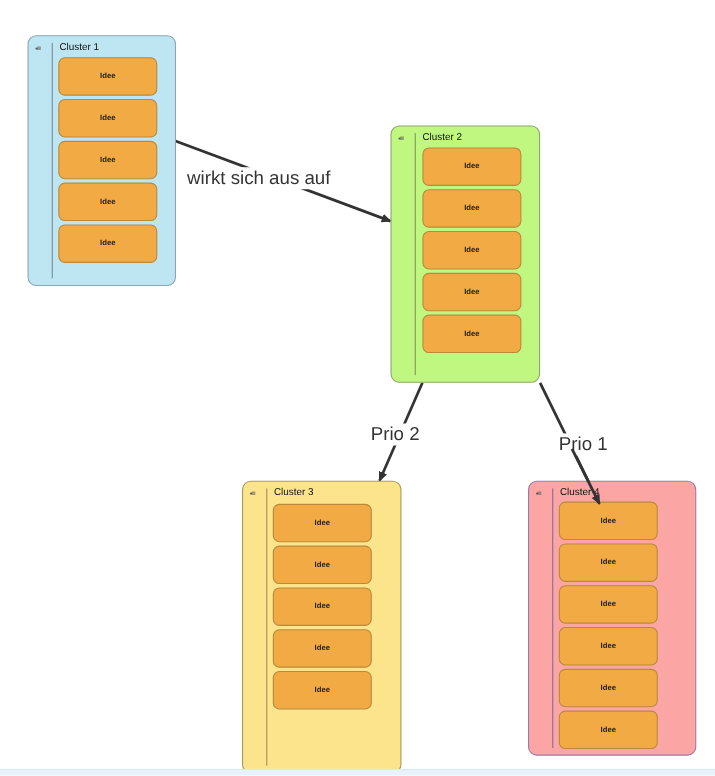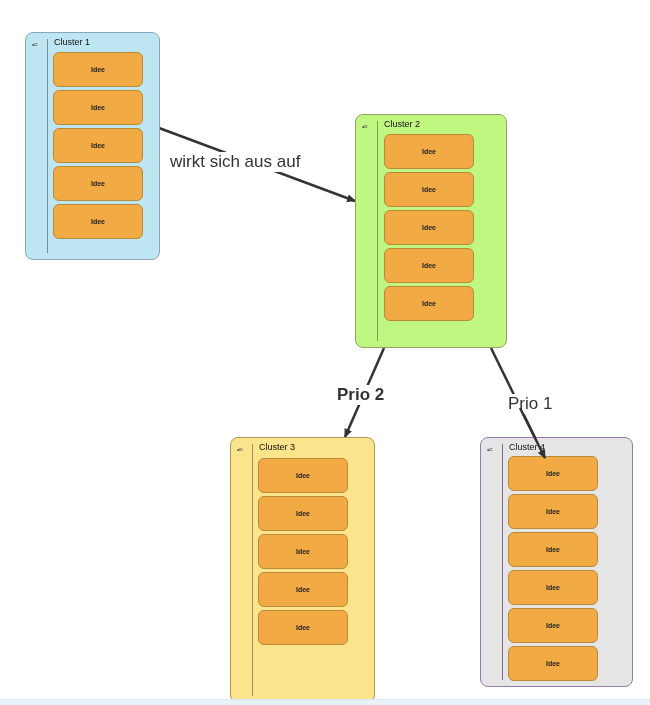--- a/index.html
+++ b/index.html
@@ -3,46 +3,46 @@
 <meta charset="utf-8">
 <style>
   html, body { margin:0; padding:0; }
   body { width:650px; height:705px; position:relative; background:#ffffff; overflow:hidden; font-family:"Liberation Sans", sans-serif; }
   .cluster { position:absolute; border-radius:8px; border:1px solid #8a9aa6; box-sizing:border-box; }
   .cluster .handle { position:absolute; left:6px; top:8px; font-size:7px; color:#555; line-height:7px; letter-spacing:-1px; }
   .cluster .divider { position:absolute; left:21px; top:6px; bottom:6px; width:1px; background:#7a8c95; }
   .cluster .title { position:absolute; left:28px; top:4px; font-size:9px; color:#111; }
   .card { position:absolute; width:90px; height:35px; background:#f2aa45; border:1px solid #b98a3a; border-radius:6px; box-sizing:border-box; display:flex; align-items:center; justify-content:center; font-size:7px; font-weight:bold; color:#222; }
   #c1 { left:25px; top:32px; width:135px; height:228px; background:#bde6f2; border-color:#8aa7b5; }
-  #c2 { left:355px; top:114px; width:152px; height:234px; background:#bff780; border-color:#8fa46a; }
+  #c2 { left:355px; top:114px; width:136px; height:234px; background:#bff780; border-color:#8fa46a; }
   #c2 .divider { background:#7d9c55; }
-  #c3 { left:230px; top:437px; width:145px; height:266px; background:#fbe48b; border-color:#aa9a5a; }
+  #c3 { left:220px; top:437px; width:145px; height:266px; background:#fbe48b; border-color:#aa9a5a; }
   #c3 .divider { background:#a2925a; }
-  #c4 { left:480px; top:437px; width:153px; height:250px; background:#e5e5e5; border-color:#9a7aaa; }
+  #c4 { left:480px; top:437px; width:153px; height:250px; background:#fca5a5; border-color:#9a7aaa; }
   #c4 .divider { background:#8a6a9a; }
   #edges { position:absolute; left:0; top:0; }
   .edge-label { position:absolute; font-size:17px; color:#333; background:#fff; padding:0 2px; line-height:20px; }
   #bottom-band { position:absolute; left:0; top:699px; width:650px; height:6px; background:#e8f2fb; border-top:1px solid #dce9f5; }
 </style>
 </head>
 <body>
 
 <svg id="edges" width="650" height="705">
   <defs>
     <marker id="arrow" markerWidth="10" markerHeight="10" refX="8" refY="4" orient="auto" markerUnits="userSpaceOnUse">
       <path d="M0,0 L9,4 L0,8 z" fill="#333"></path>
     </marker>
   </defs>
   <line x1="143" y1="122" x2="355" y2="201" stroke="#333" stroke-width="2.5" marker-end="url(#arrow)"></line>
   <line x1="384" y1="348" x2="345" y2="437" stroke="#333" stroke-width="2.5" marker-end="url(#arrow)"></line>
   <line x1="491" y1="348" x2="545" y2="458" stroke="#333" stroke-width="2.5" marker-end="url(#arrow)"></line>
 </svg>
 
 <div class="edge-label" style="left:168px; top:152px;text-align:center;">wirkt sich aus auf</div>
-<div class="edge-label" style="left:335px; top:385px;font-weight:bold;">Prio 2</div>
+<div class="edge-label" style="left:335px; top:385px;">Prio 2</div>
 <div class="edge-label" style="left:490px; top:394px;margin-left:16px;">Prio 1</div>
 
 <div class="cluster" id="c1">
   <span class="handle">•≡</span>
   <div class="divider"></div>
   <span class="title">Cluster 1</span>
   <div class="card" style="left:27px; top:19px;">Idee</div>
   <div class="card" style="left:27px; top:57px;">Idee</div>
   <div class="card" style="left:27px; top:95px;">Idee</div>
   <div class="card" style="left:27px; top:133px;">Idee</div>

